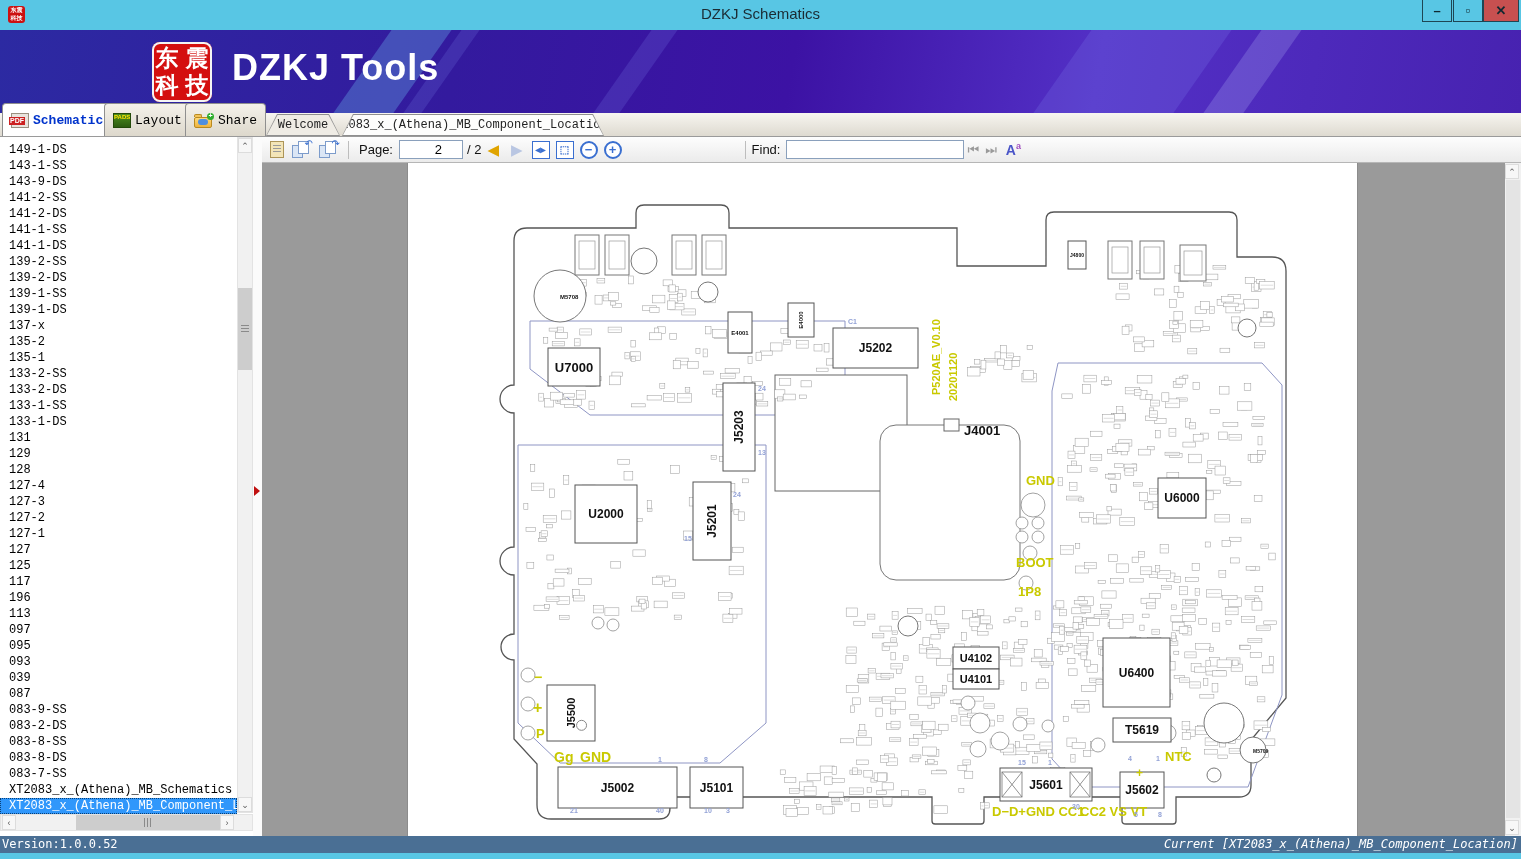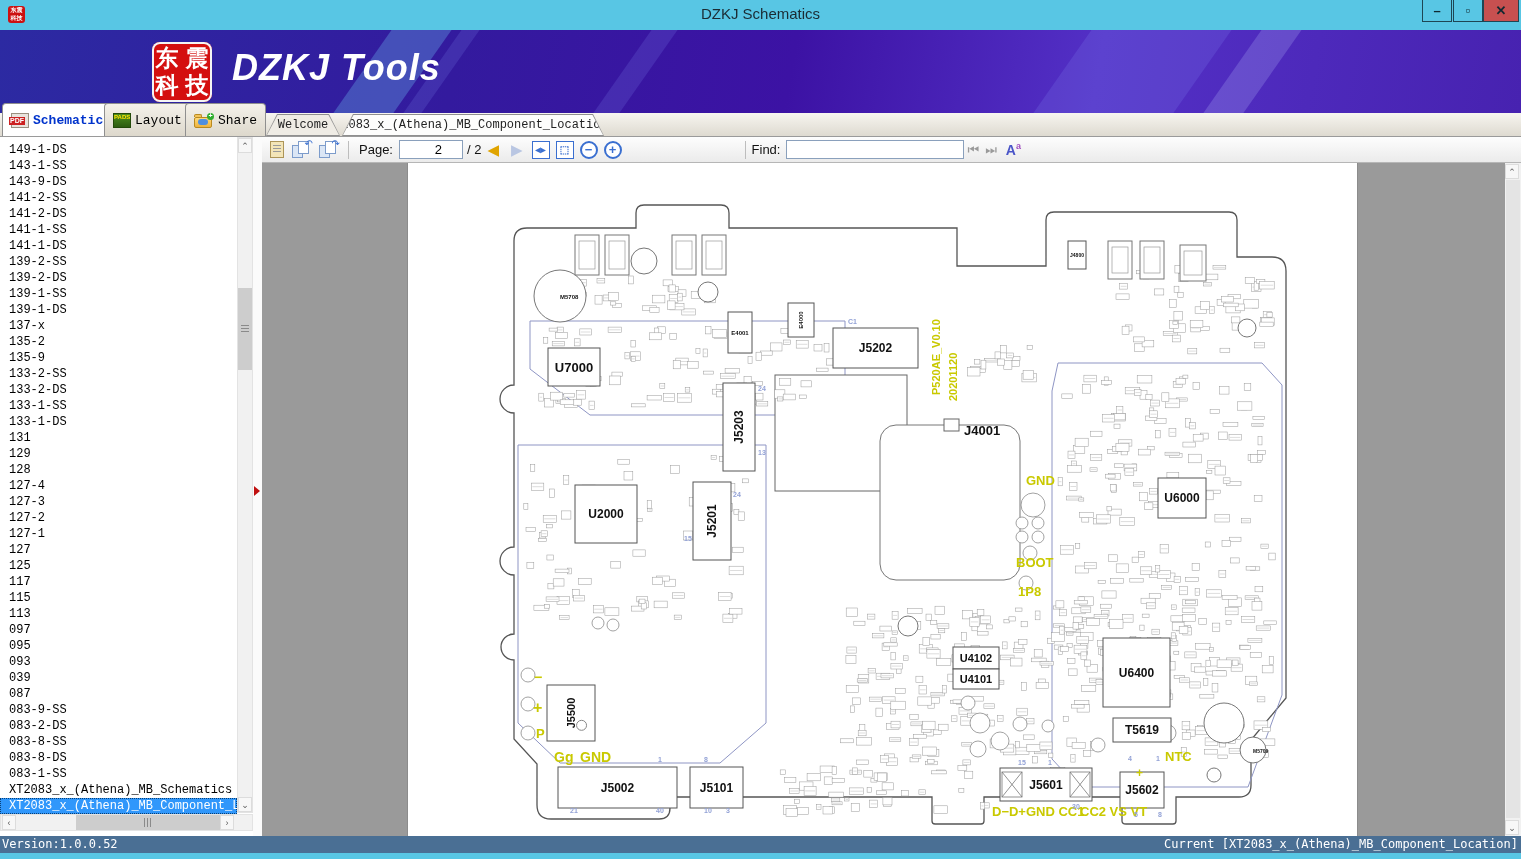--- a/index.html
+++ b/index.html
@@ -22,21 +22,21 @@
       background:linear-gradient(100deg,#2c2aa2 0%,#331a9e 30%,#3c12a4 52%,#5330c6 72%,#4722b0 100%); }
   .streak { position:absolute; background:rgba(140,160,255,0.16); transform:skewX(-35deg); }
   .streak.s1 { left:360px; top:-10px; width:60px; height:110px; background:rgba(120,215,255,0.28);}
   .streak.s2 { left:430px; top:-10px; width:18px; height:110px; }
   .streak.s3 { left:1060px; top:-10px; width:140px; height:110px; }
   .streak.s4 { left:1230px; top:-10px; width:40px; height:110px; background:rgba(190,200,255,0.22);}
   .streak.s5 { left:620px; top:-10px; width:26px; height:110px; }
   #brand-logo { position:absolute; left:152px; top:12px; width:60px; height:60px; background:#d40f0f;
       border-radius:8px; box-shadow:0 0 0 2px #f4f4f4 inset; display:grid; grid-template-columns:1fr 1fr;
       align-content:center; justify-items:center; color:#fff; font-weight:bold; font-size:23px; line-height:27px; }
-  #brand-name { position:absolute; left:232px; top:17px; color:#fff; font-size:36px; font-weight:bold; letter-spacing:1px;font-style:italic; }
+  #brand-name { position:absolute; left:232px; top:17px; color:#fff; font-size:36px; font-weight:bold; letter-spacing:1px; }
   #tagline { position:absolute; right:110px; top:22px; color:#eceaf8; font-size:27px; font-weight:bold; letter-spacing:0.5px; }
 
   
   #tabbar { position:absolute; left:0; top:113px; width:100%; height:24px;
       background:linear-gradient(#f7f5f0,#dedad0); border-bottom:1px solid #9a9a9a; }
   .tooltab { position:absolute; bottom:0; height:23px; display:flex; align-items:center; gap:4px;
       padding:16px 8px; border:1px solid #8f8f8f; border-bottom:none; border-radius:4px 4px 0 0;
       background:linear-gradient(#f4f1ea,#ddd8cc); font-family:"Liberation Mono",monospace; font-size:13px; cursor:default; }
   .tooltab.active { background:#fff; color:#0033cc; font-weight:bold; }
   #tab-schematic { left:2px; }
@@ -133,21 +133,21 @@
 
   #view-vscroll { position:absolute; right:0; top:0; width:16px; height:673px; background:#f1f1f1; }
   #view-vscroll .up { top:1px; }
   #view-vscroll .down { bottom:1px; }
   #view-vthumb { position:absolute; left:1px; top:17px; width:14px; height:638px; background:#e4e4e4; }
 
   
   #statusbar { position:absolute; left:0; top:836px; width:100%; height:17px; background:#4a6f94;
       font-family:"DejaVu Sans Mono",monospace; font-size:12px; color:#fff;padding-left:8px; }
   #status-left { position:absolute; left:2px; top:1px; }
-  #status-right { position:absolute; right:3px; top:1px; }
+  #status-right { position:absolute; right:3px; top:1px;font-style:italic; }
   #bottom-strip { position:absolute; left:0; top:853px; width:100%; height:6px; background:#58c6e4; }
 
   svg text { font-family:"Liberation Sans",sans-serif; }
 </style>
 </head>
 <body>
 
 <div id="window">
 
   <div id="titlebar">
@@ -218,47 +218,47 @@
           <div class="list-item">141-2-SS</div>
           <div class="list-item">141-2-DS</div>
           <div class="list-item">141-1-SS</div>
           <div class="list-item">141-1-DS</div>
           <div class="list-item">139-2-SS</div>
           <div class="list-item">139-2-DS</div>
           <div class="list-item">139-1-SS</div>
           <div class="list-item">139-1-DS</div>
           <div class="list-item">137-x</div>
           <div class="list-item">135-2</div>
-          <div class="list-item">135-9</div>
+          <div class="list-item">135-1</div>
           <div class="list-item">133-2-SS</div>
           <div class="list-item">133-2-DS</div>
           <div class="list-item">133-1-SS</div>
           <div class="list-item">133-1-DS</div>
           <div class="list-item">131</div>
           <div class="list-item">129</div>
           <div class="list-item">128</div>
           <div class="list-item">127-4</div>
           <div class="list-item">127-3</div>
           <div class="list-item">127-2</div>
           <div class="list-item">127-1</div>
           <div class="list-item">127</div>
           <div class="list-item">125</div>
           <div class="list-item">117</div>
-          <div class="list-item">115</div>
+          <div class="list-item">196</div>
           <div class="list-item">113</div>
           <div class="list-item">097</div>
           <div class="list-item">095</div>
           <div class="list-item">093</div>
           <div class="list-item">039</div>
           <div class="list-item">087</div>
           <div class="list-item">083-9-SS</div>
           <div class="list-item">083-2-DS</div>
           <div class="list-item">083-8-SS</div>
           <div class="list-item">083-8-DS</div>
-          <div class="list-item">083-1-SS</div>
+          <div class="list-item">083-7-SS</div>
           <div class="list-item">XT2083_x_(Athena)_MB_Schematics</div>
           <div class="list-item selected">XT2083_x_(Athena)_MB_Component_Location</div>
         </div>
       <div id="side-vscroll">
         <div class="sbtn up">⌃</div>
         <div id="side-vthumb">
             <span class="grip-h"></span>
           </div>
         <div class="sbtn down">⌄</div>
       </div>

